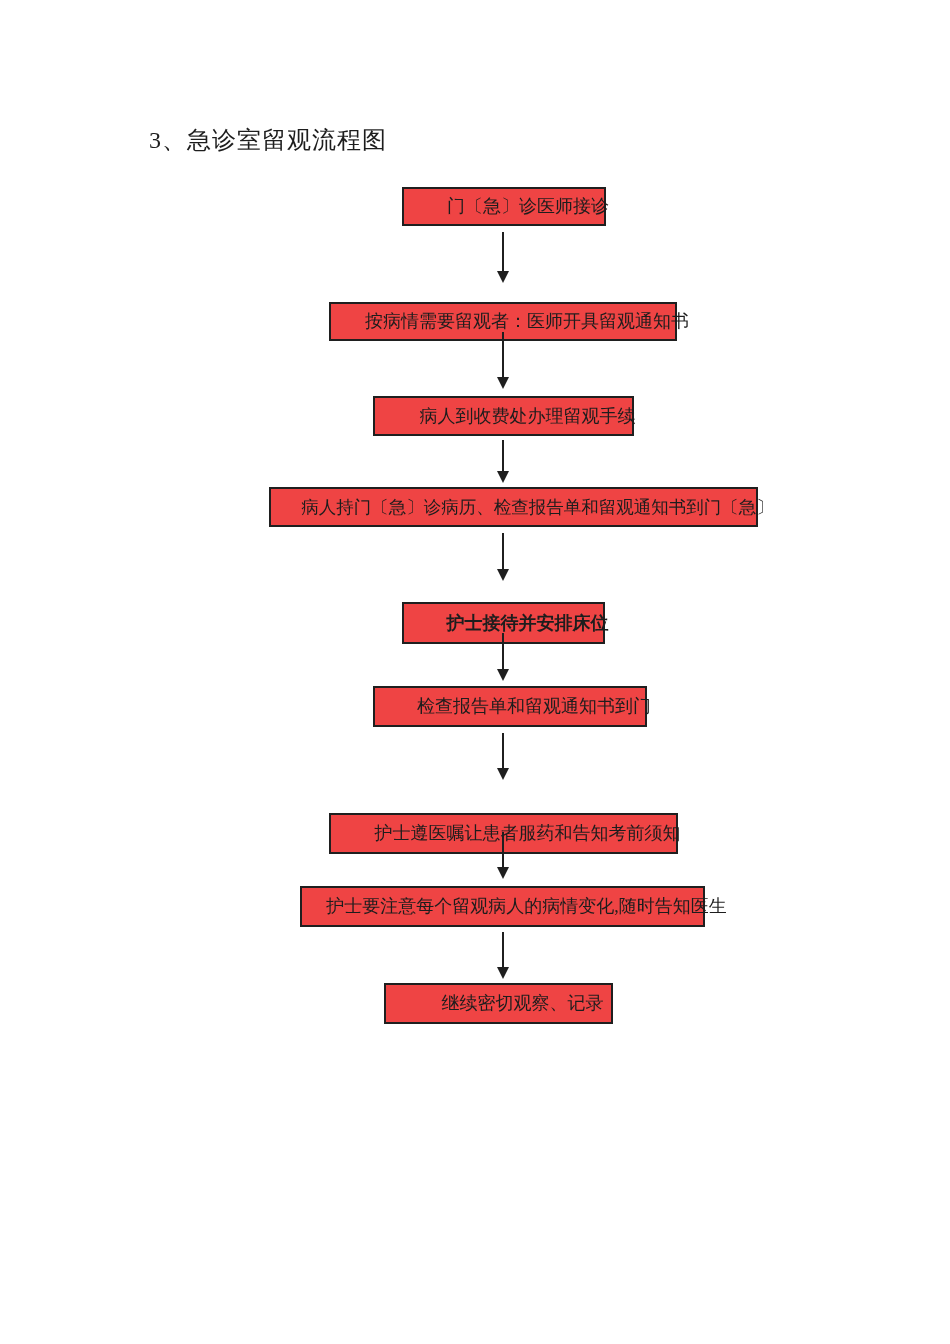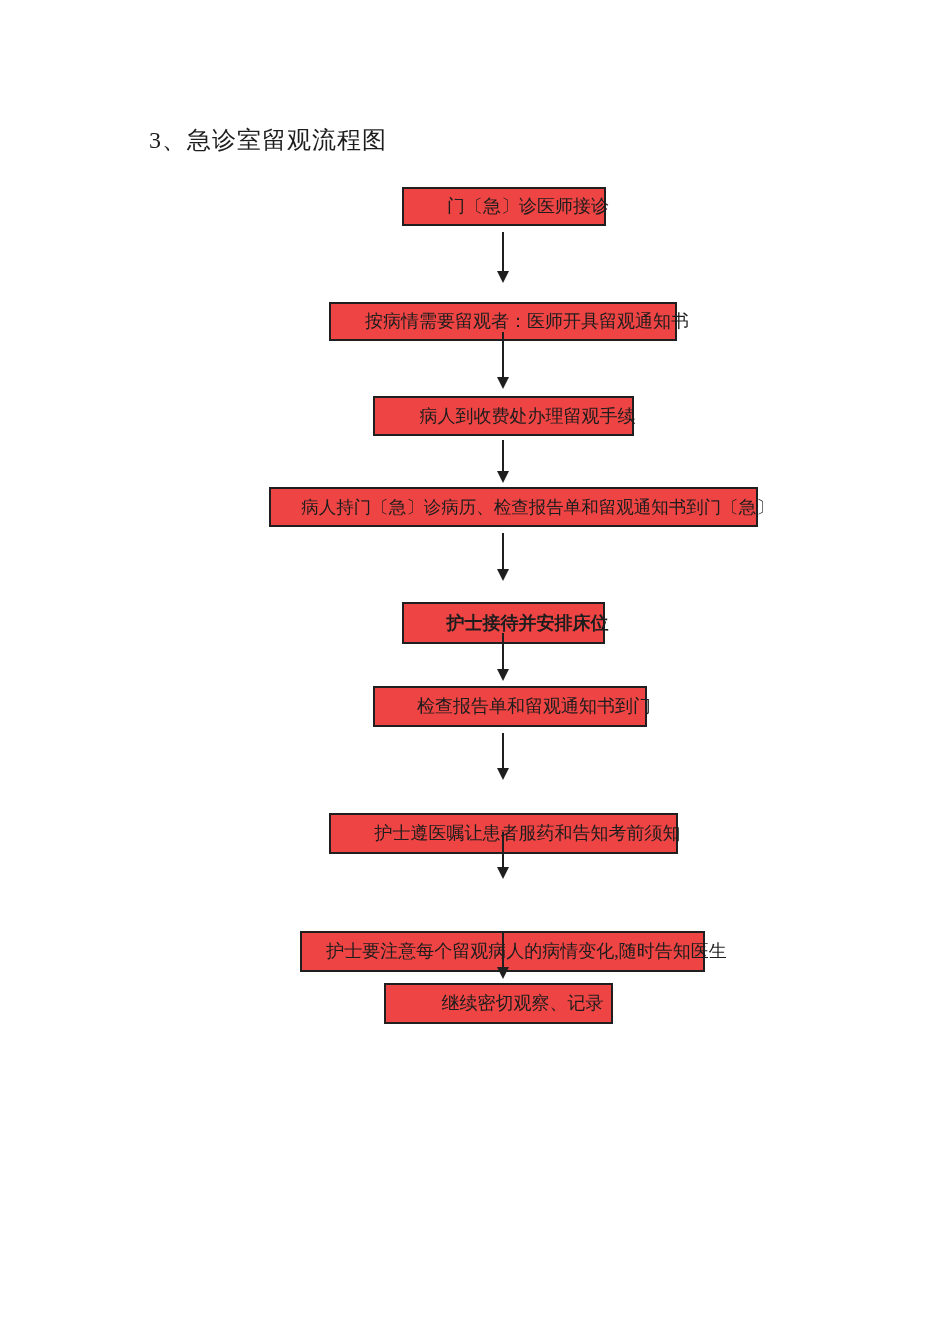--- a/index.html
+++ b/index.html
@@ -42,21 +42,21 @@
     color: #1d1d1d;
     padding-left: 48px;
   }
   .step-1 { left: 402px; top: 187px; width: 204px; height: 39px; }
   .step-2 { left: 329px; top: 302px; width: 348px; height: 39px; }
   .step-3 { left: 373px; top: 396px; width: 261px; height: 40px; }
   .step-4 { left: 269px; top: 487px; width: 489px; height: 40px; font-size: 17.5px; }
   .step-5 { left: 402px; top: 602px; width: 203px; height: 42px; font-weight: bold; }
   .step-6 { left: 373px; top: 686px; width: 274px; height: 41px; }
   .step-7 { left: 329px; top: 785px; width: 349px; height: 41px; margin-top: 28px; }
-  .step-8 { left: 300px; top: 931px; width: 405px; height: 41px; }
+  .step-8 { left: 300px; top: 886px; width: 405px; height: 41px; }
   .step-9 { left: 384px; top: 983px; width: 229px; height: 41px; }
 
   .arrow {
     position: absolute;
     left: 502px;
     width: 2px;
     background: #1f1f1f;
   }
   .arrow::after {
     content: "";

